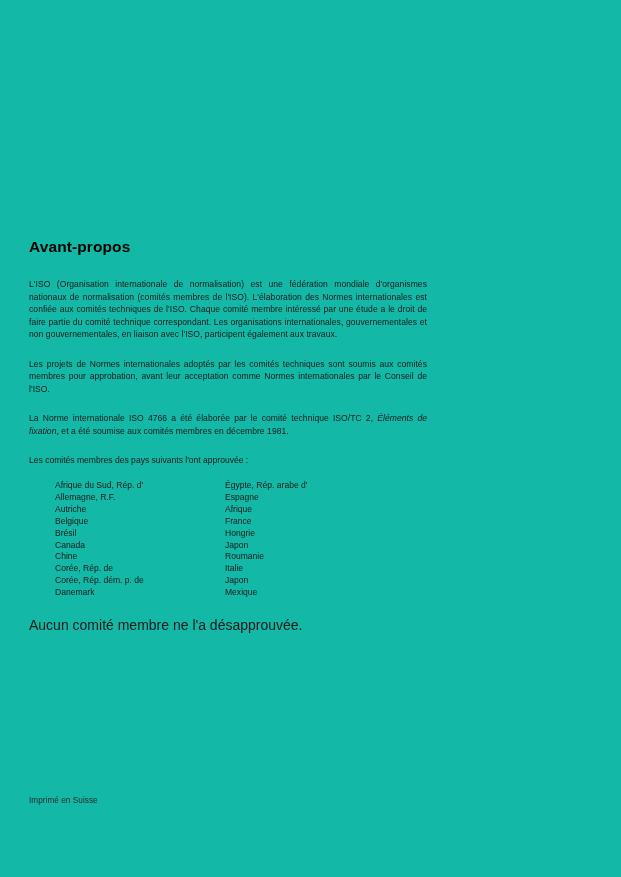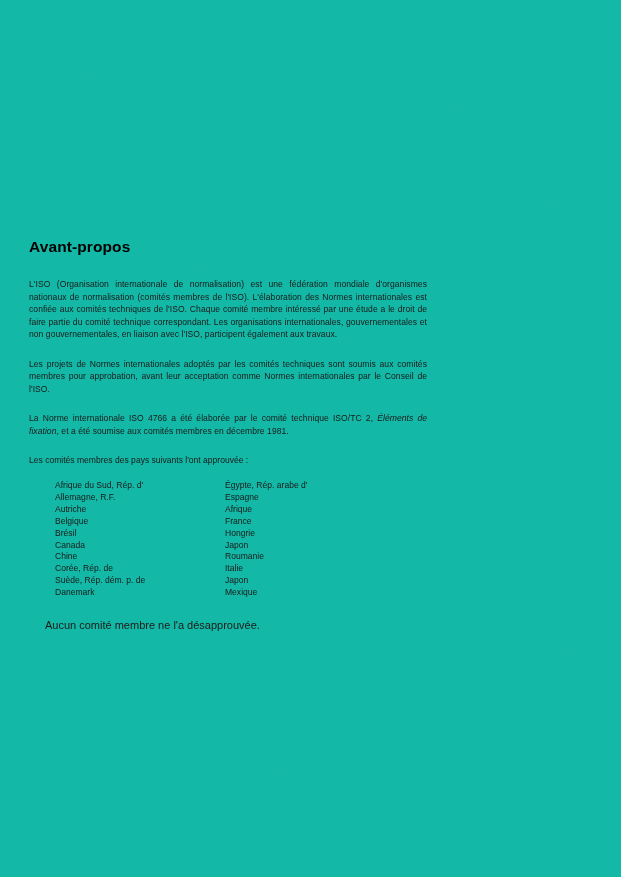--- a/index.html
+++ b/index.html
@@ -77,23 +77,23 @@
     font-size: 8.55px;
     line-height: 11.9px;
     color: #1a1a1a;
   }
   .col-1 { width: 126px; }
   .col-2 { width: 110px; margin-left: 44px; }
   .col-3 { width: 120px; }
   .country { white-space: nowrap; }
 
   .closing {
-    font-size: 11px;
+    font-size: 14px;
     line-height: 12.55px;
-    margin: 16px;
+    margin: 0;
     color: #1a1a1a;
   }
 
   .footer {
     position: absolute;
     left: 29px;
     top: 782px;
     width: 420px;
   }
   .copyright-row {
@@ -158,21 +158,21 @@
 
       <div class="col col-1">
         <div class="country">Afrique du Sud, Rép. d'</div>
         <div class="country">Allemagne, R.F.</div>
         <div class="country">Autriche</div>
         <div class="country">Belgique</div>
         <div class="country">Brésil</div>
         <div class="country">Canada</div>
         <div class="country">Chine</div>
         <div class="country">Corée, Rép. de</div>
-        <div class="country">Suède, Rép. dém. p. de</div>
+        <div class="country">Corée, Rép. dém. p. de</div>
         <div class="country">Danemark</div>
       </div>
 
       <div class="col col-2">
         <div class="country">Égypte, Rép. arabe d'</div>
         <div class="country">Espagne</div>
         <div class="country">Afrique</div>
         <div class="country">France</div>
         <div class="country">Hongrie</div>
         <div class="country">Japon</div>
@@ -183,15 +183,16 @@
       </div>
 
 
     </div>
 
     <p class="closing">Aucun comité membre ne l'a désapprouvée.</p>
 
   </div>
 
   <div class="footer">
+    <div class="printed">Imprimé en Suisse</div>
   </div>
 
 </div>
 
 </body></html>

